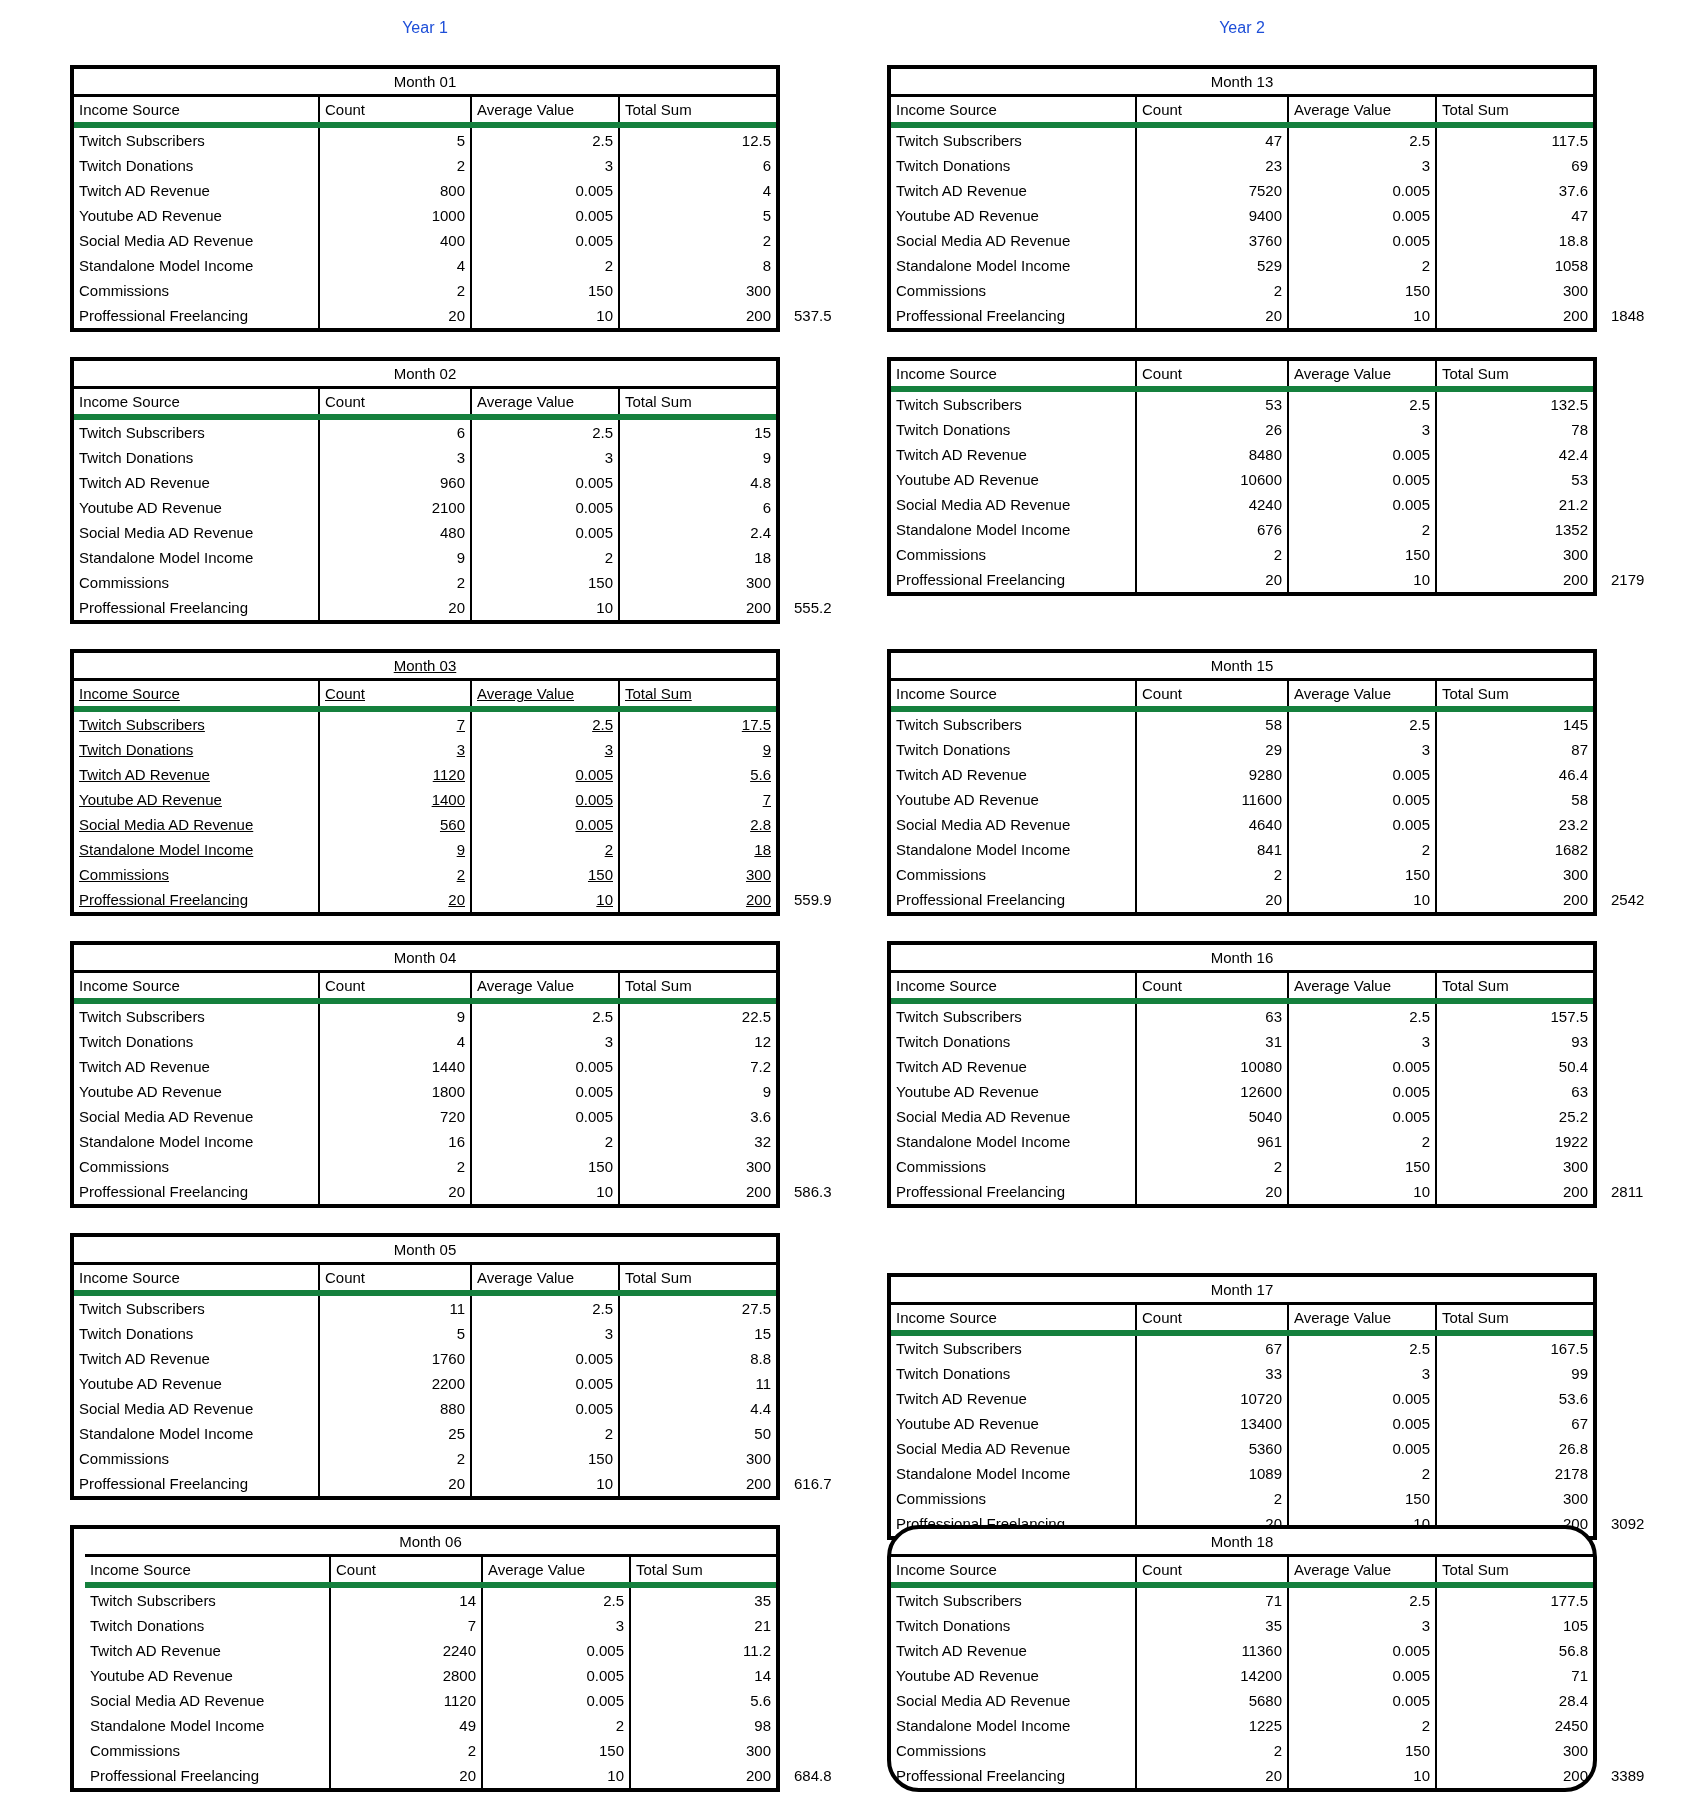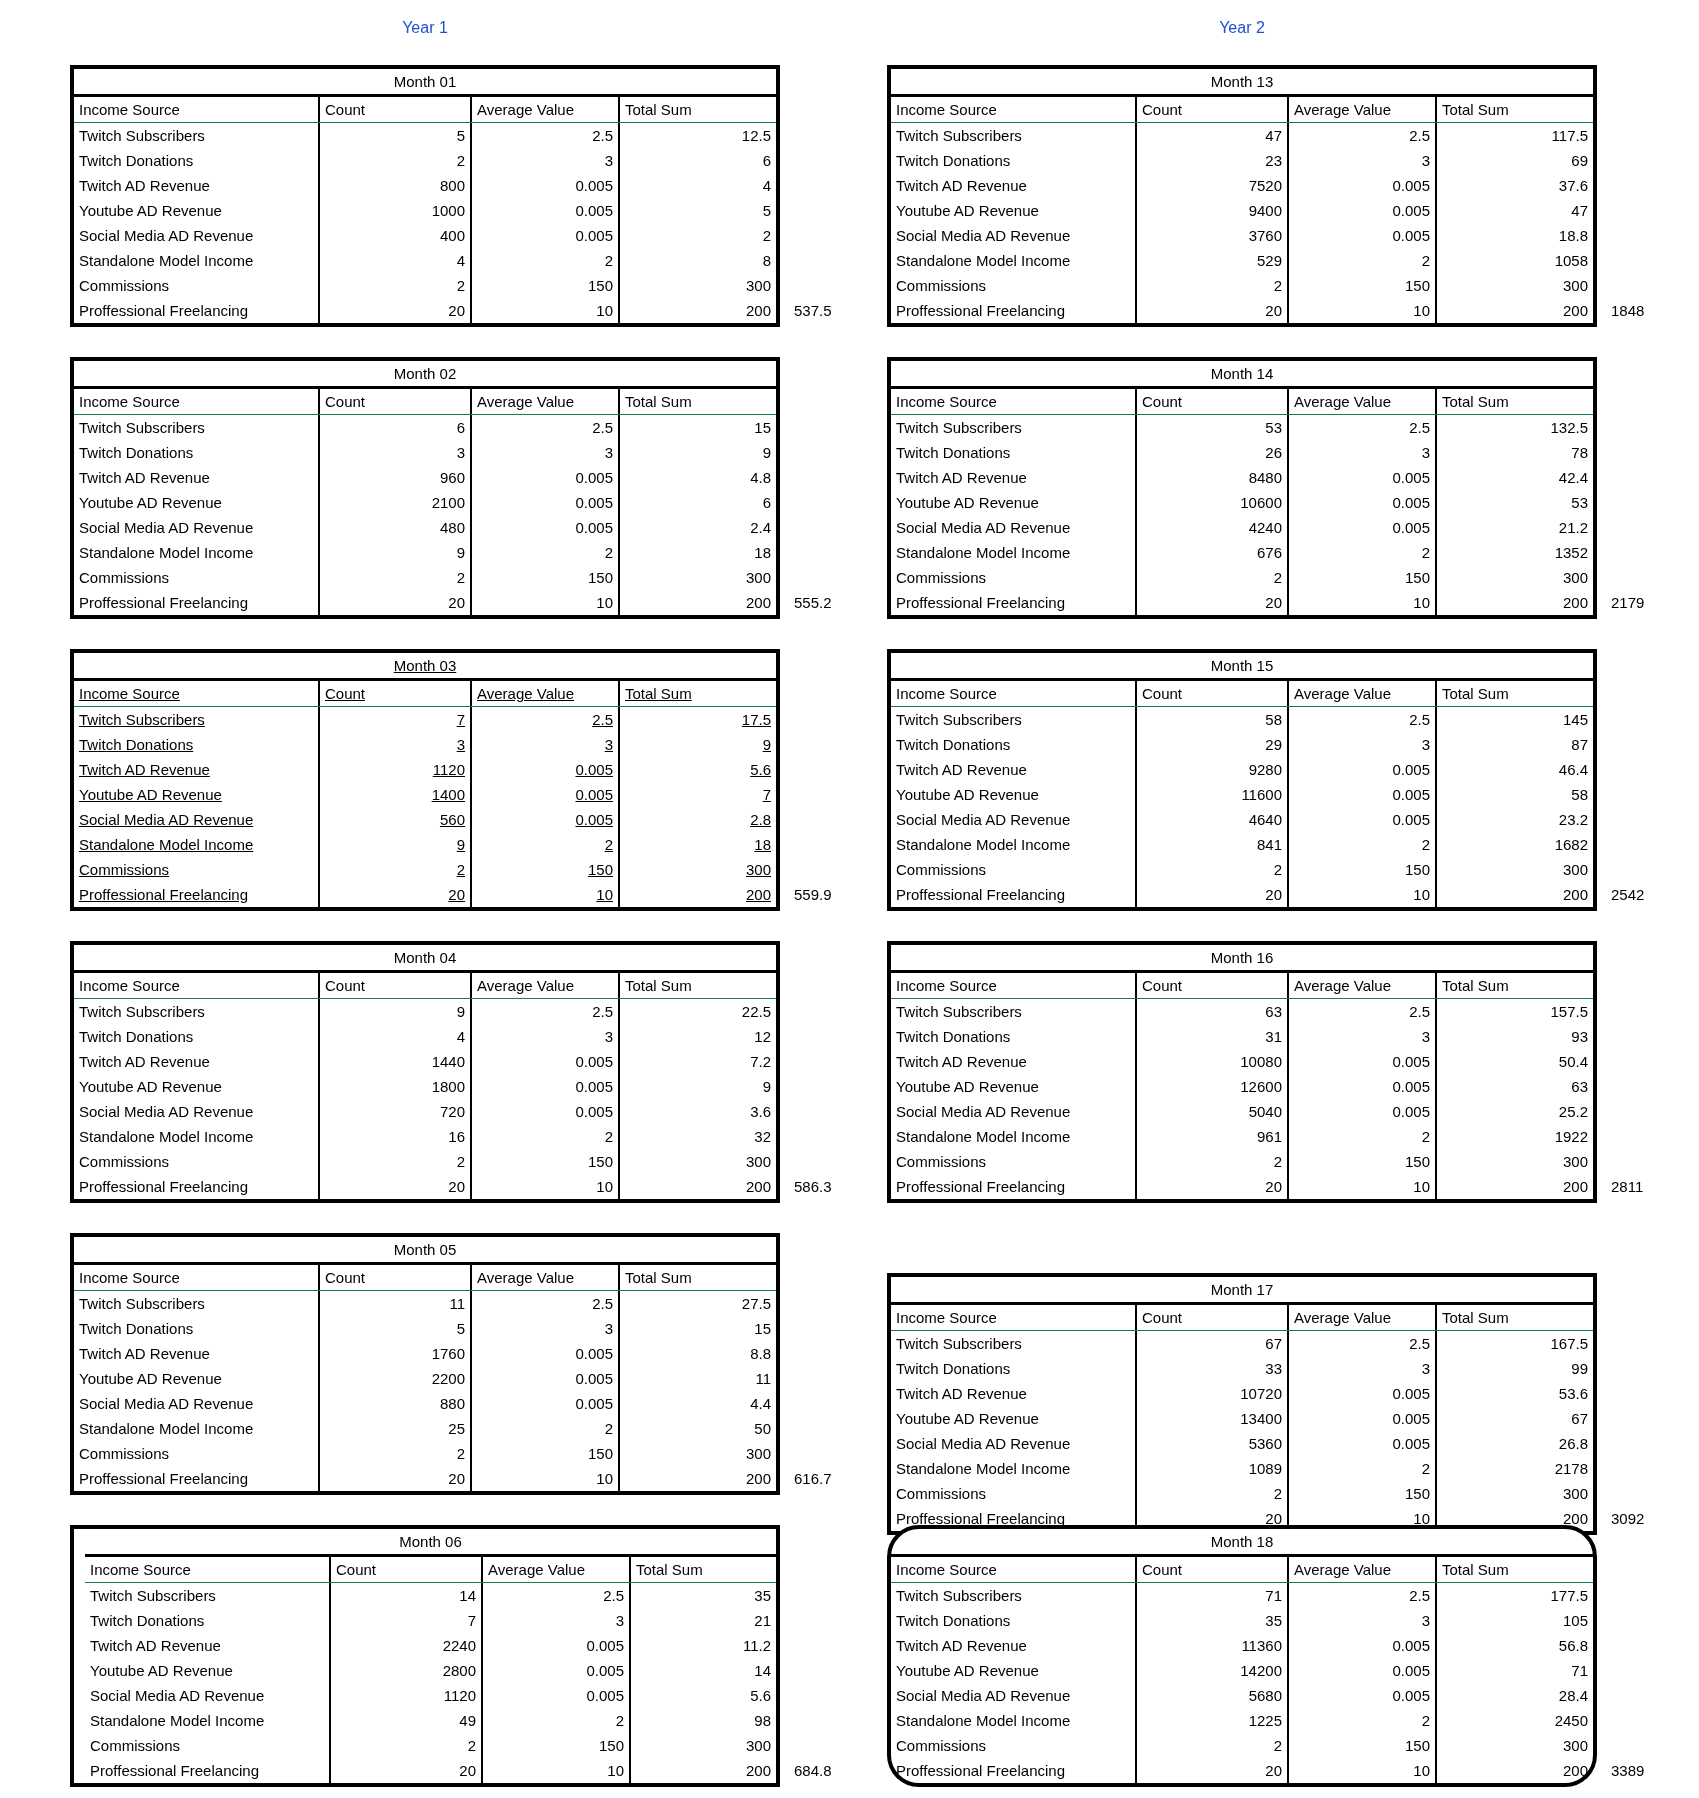--- a/index.html
+++ b/index.html
@@ -17,21 +17,21 @@
     text-align:center;font-size:16px;line-height:20px;color:#1d4ed8;
   }
   .month-table{
     position:absolute;left:0;width:710px;
     border:4px solid #000;background:#fff;box-sizing:border-box;
   }
   .t-title{
     height:25px;line-height:25px;border-bottom:3px solid #000;
     text-align:center;font-size:15px;
   }
-  .t-header{display:flex;height:25px;border-bottom:1px solid #15803d;}
+  .t-header{display:flex;height:25px;border-bottom:6px solid #15803d;}
   .t-row{display:flex;height:25px;}
   .cell{
     box-sizing:border-box;height:25px;line-height:25px;
     font-size:15px;padding:0 5px;overflow:hidden;white-space:nowrap;
   }
   .cell + .cell{border-left:2px solid #000;}
   .c0{width:244px;}
   .c1{width:152px;}
   .c2{width:148px;}
   .c3{flex:1;}
@@ -451,21 +451,20 @@
         </div>
         <div class="t-row">
           <div class="cell c0 c-src">Proffessional Freelancing</div>
           <div class="cell c1 c-num">20</div>
           <div class="cell c2 c-num">10</div>
           <div class="cell c3 c-num">200</div>
         </div>
         <div class="t-total">1848</div>
       </div>
       <div class="month-table" style="top: 357px;">
-        <div class="t-title">Month 14</div>
         <div class="t-header">
           <div class="cell c0 c-src">Income Source</div>
           <div class="cell c1 c-num">Count</div>
           <div class="cell c2 c-num">Average Value</div>
           <div class="cell c3 c-num">Total Sum</div>
         </div>
         <div class="t-row">
           <div class="cell c0 c-src">Twitch Subscribers</div>
           <div class="cell c1 c-num">53</div>
           <div class="cell c2 c-num">2.5</div>

